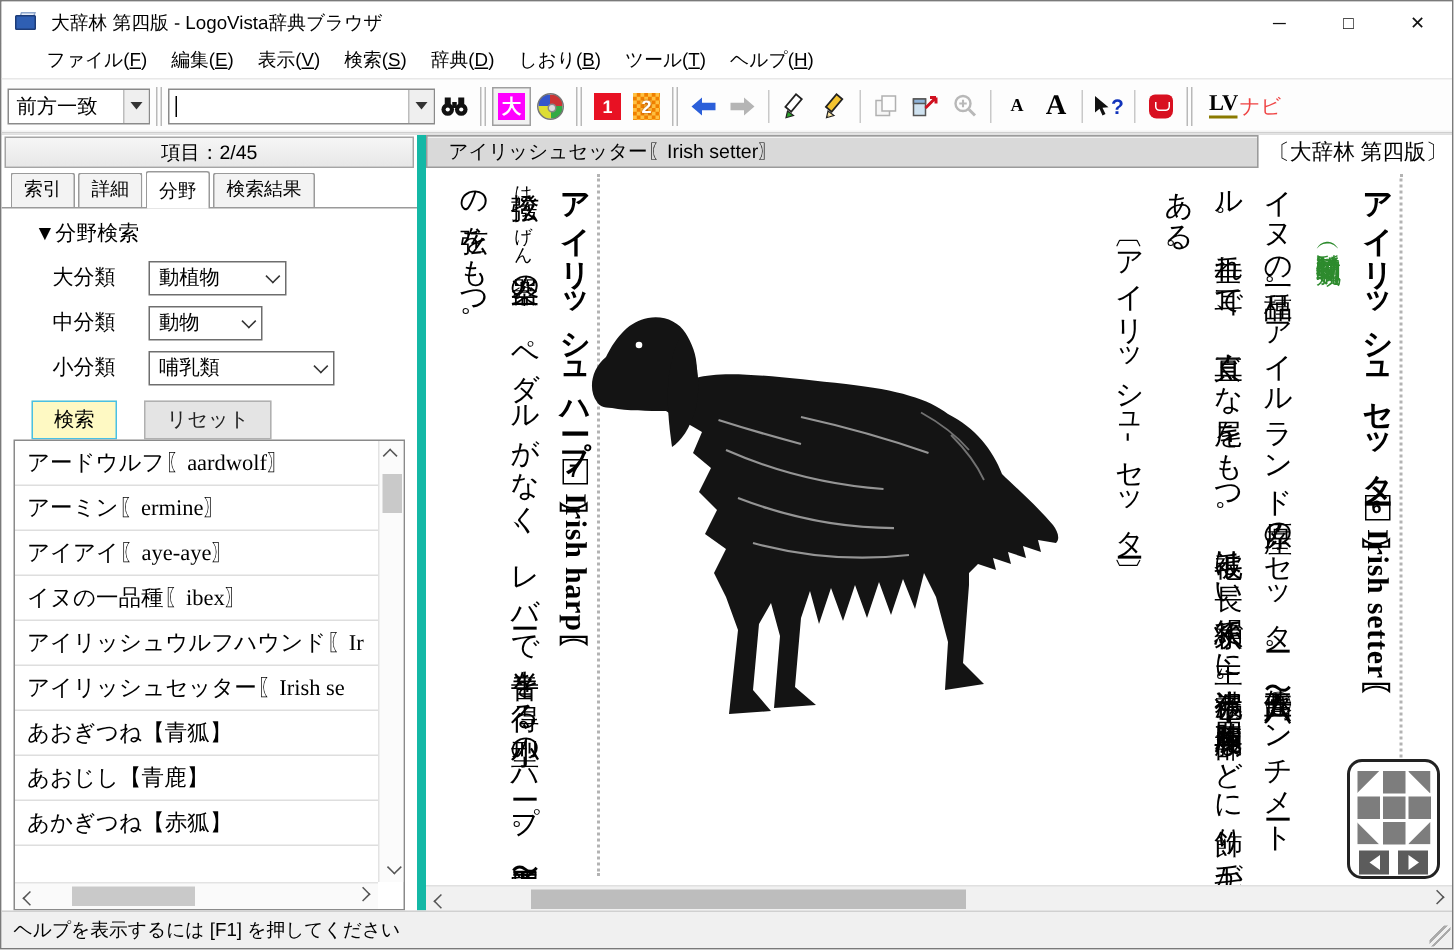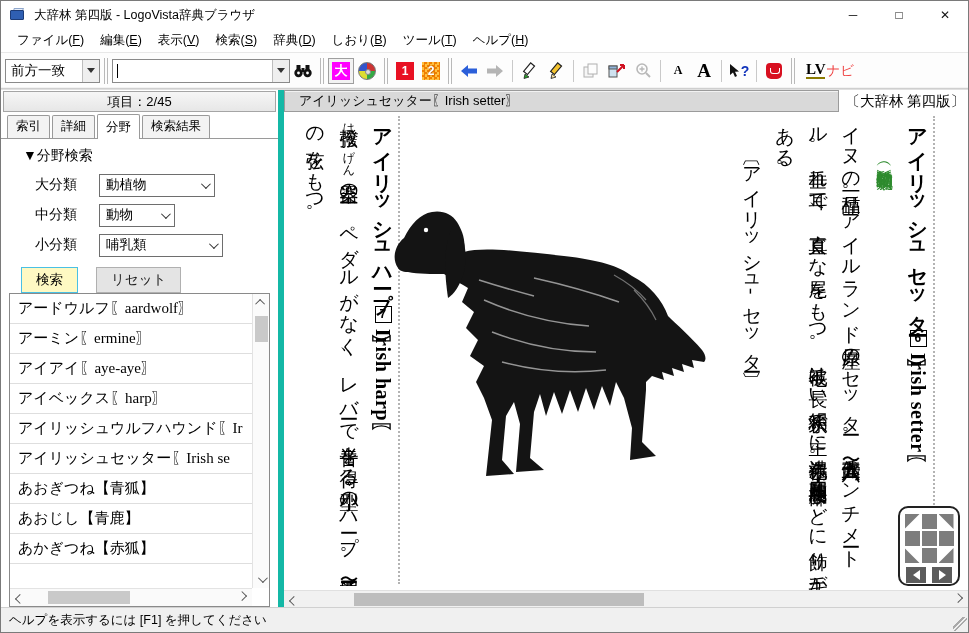--- a/index.html
+++ b/index.html
@@ -10,21 +10,21 @@
   
   .titlebar{ height:28px; display:flex; align-items:center; background:#fff; }
   .app-icon{ width:16px; height:16px; margin:0 8px 0 9px; position:relative; }
   .app-icon .book{ position:absolute; left:0; top:3px; width:14px; height:10px; background:#2f5fb3; border:1px solid #1d3c78; border-radius:1px; }
   .app-icon .page{ position:absolute; left:3px; top:1px; width:10px; height:6px; background:#e8eef8; border:1px solid #8fa7cc; transform:skewX(-18deg); }
   .title-text{ font-size:12.5px; flex:1; }
   .win-controls{ display:flex; height:100%; }
   .win-btn{ width:46px; height:100%; display:flex; align-items:center; justify-content:center; font-size:12px; color:#111; }
 
   
-  .menubar{ height:23px; display:flex; align-items:center; padding-left:8px; background:#fff; font-size:12.5px; }
+  .menubar{ height:23px; display:flex; align-items:center; padding-left:22px; background:#fff; font-size:12.5px; }
   .mitem{ padding:3px 8px; }
   .u{ text-decoration:underline; }
 
   
   .toolbar{ height:37px; display:flex; align-items:center; padding:0 4px; background:#fdfdfd; border-top:1px solid #e8e8e8; border-bottom:1px solid #cfcfcf; box-shadow:inset 0 -1px 0 #f3f3f3; }
   .grip{ width:1px; height:26px; background:#b9b9b9; box-shadow:3px 0 0 #b9b9b9; margin:0 7px 0 4px; }
   .sep{ width:1px; height:22px; background:#c9c9c9; margin:0 4px; }
   .combo{ height:24px; border:1px solid #8a8a8a; background:#fff; display:flex; align-items:center; }
   .combo .val{ flex:1; padding:0 5px; font-size:13.5px; white-space:nowrap; }
   .combo .drop{ width:17px; height:100%; background:#efefef; border-left:1px solid #bdbdbd; display:flex; align-items:center; justify-content:center; }
@@ -57,21 +57,21 @@
   .tab{ border:1px solid #9a9a9a; border-bottom:none; background:#f3f3f3; padding:2px 8px 3px 8px; font-size:12.5px; margin-right:2px; border-radius:2px 2px 0 0; }
   .tab.sel{ background:#fff; padding-top:4px; position:relative; top:1px; }
   .tabpage{ flex:1; border-top:1px solid #9a9a9a; display:flex; flex-direction:column; }
 
   .fieldform{ padding:8px 0 0 22px; height:152px; font-size:14px; }
   .fieldform .ftitle{ margin-bottom:8px; }
   .frow{ display:flex; align-items:center; margin:2px 0 6px 12px; height:24px; }
   .frow .flabel{ width:64px; }
   .selectbox{ border:1px solid #6e6e6e; background:#fff; height:23px; display:flex; align-items:center; justify-content:space-between; padding:0 6px; font-size:13.5px; }
   .selectbox .chev{ width:7px; height:7px; border-right:1.6px solid #333; border-bottom:1.6px solid #333; transform:rotate(45deg) translateY(-2px); margin-left:10px; }
-  .w1{ width:116px; } .w2{ width:76px; } .w3{ width:124px; }
+  .w1{ width:92px; } .w2{ width:76px; } .w3{ width:124px; }
   .fbuttons{ display:flex; gap:18px; margin:10px 0 0 -2px; }
   .btn{ height:26px; padding:0 14px; font-size:13.5px; display:flex; align-items:center; }
   .btn-search{ background:#fef9c3; border:1px solid #49c0e4; }
   .btn-reset{ background:#e4e4e4; border:1px solid #b0b0b0; color:#222; }
 
   .listbox{ flex:1; margin:2px 8px 0 8px; border:1px solid #8a8a8a; position:relative; overflow:hidden; background:#fff; }
   .listrows{ position:absolute; top:0; left:0; right:17px; bottom:18px; overflow:hidden; }
   .lrow{ height:30px; display:flex; align-items:center; padding-left:8px; border-bottom:1px solid #dedede; font-family:"Liberation Serif", serif; font-size:15px; white-space:nowrap; overflow:hidden; }
   
   .vsb{ position:absolute; top:0; right:0; bottom:18px; width:17px; background:#fbfbfb; border-left:1px solid #e3e3e3; }
@@ -323,21 +323,21 @@
               <div class="lrow">
                 <span>アーミン〖ermine〗</span>
               </div>
 
               <div class="lrow">
                 <span>アイアイ〖aye-aye〗</span>
               </div>
 
 
               <div class="lrow">
-                <span>アイベックス〖harp〗</span>
+                <span>イヌの一品種〖ibex〗</span>
               </div>
 
               <div class="lrow">
                 <span>アイリッシュウルフハウンド〖Ir</span>
               </div>
 
               <div class="lrow">
                 <span>アイリッシュセッター〖Irish se</span>
               </div>
 

